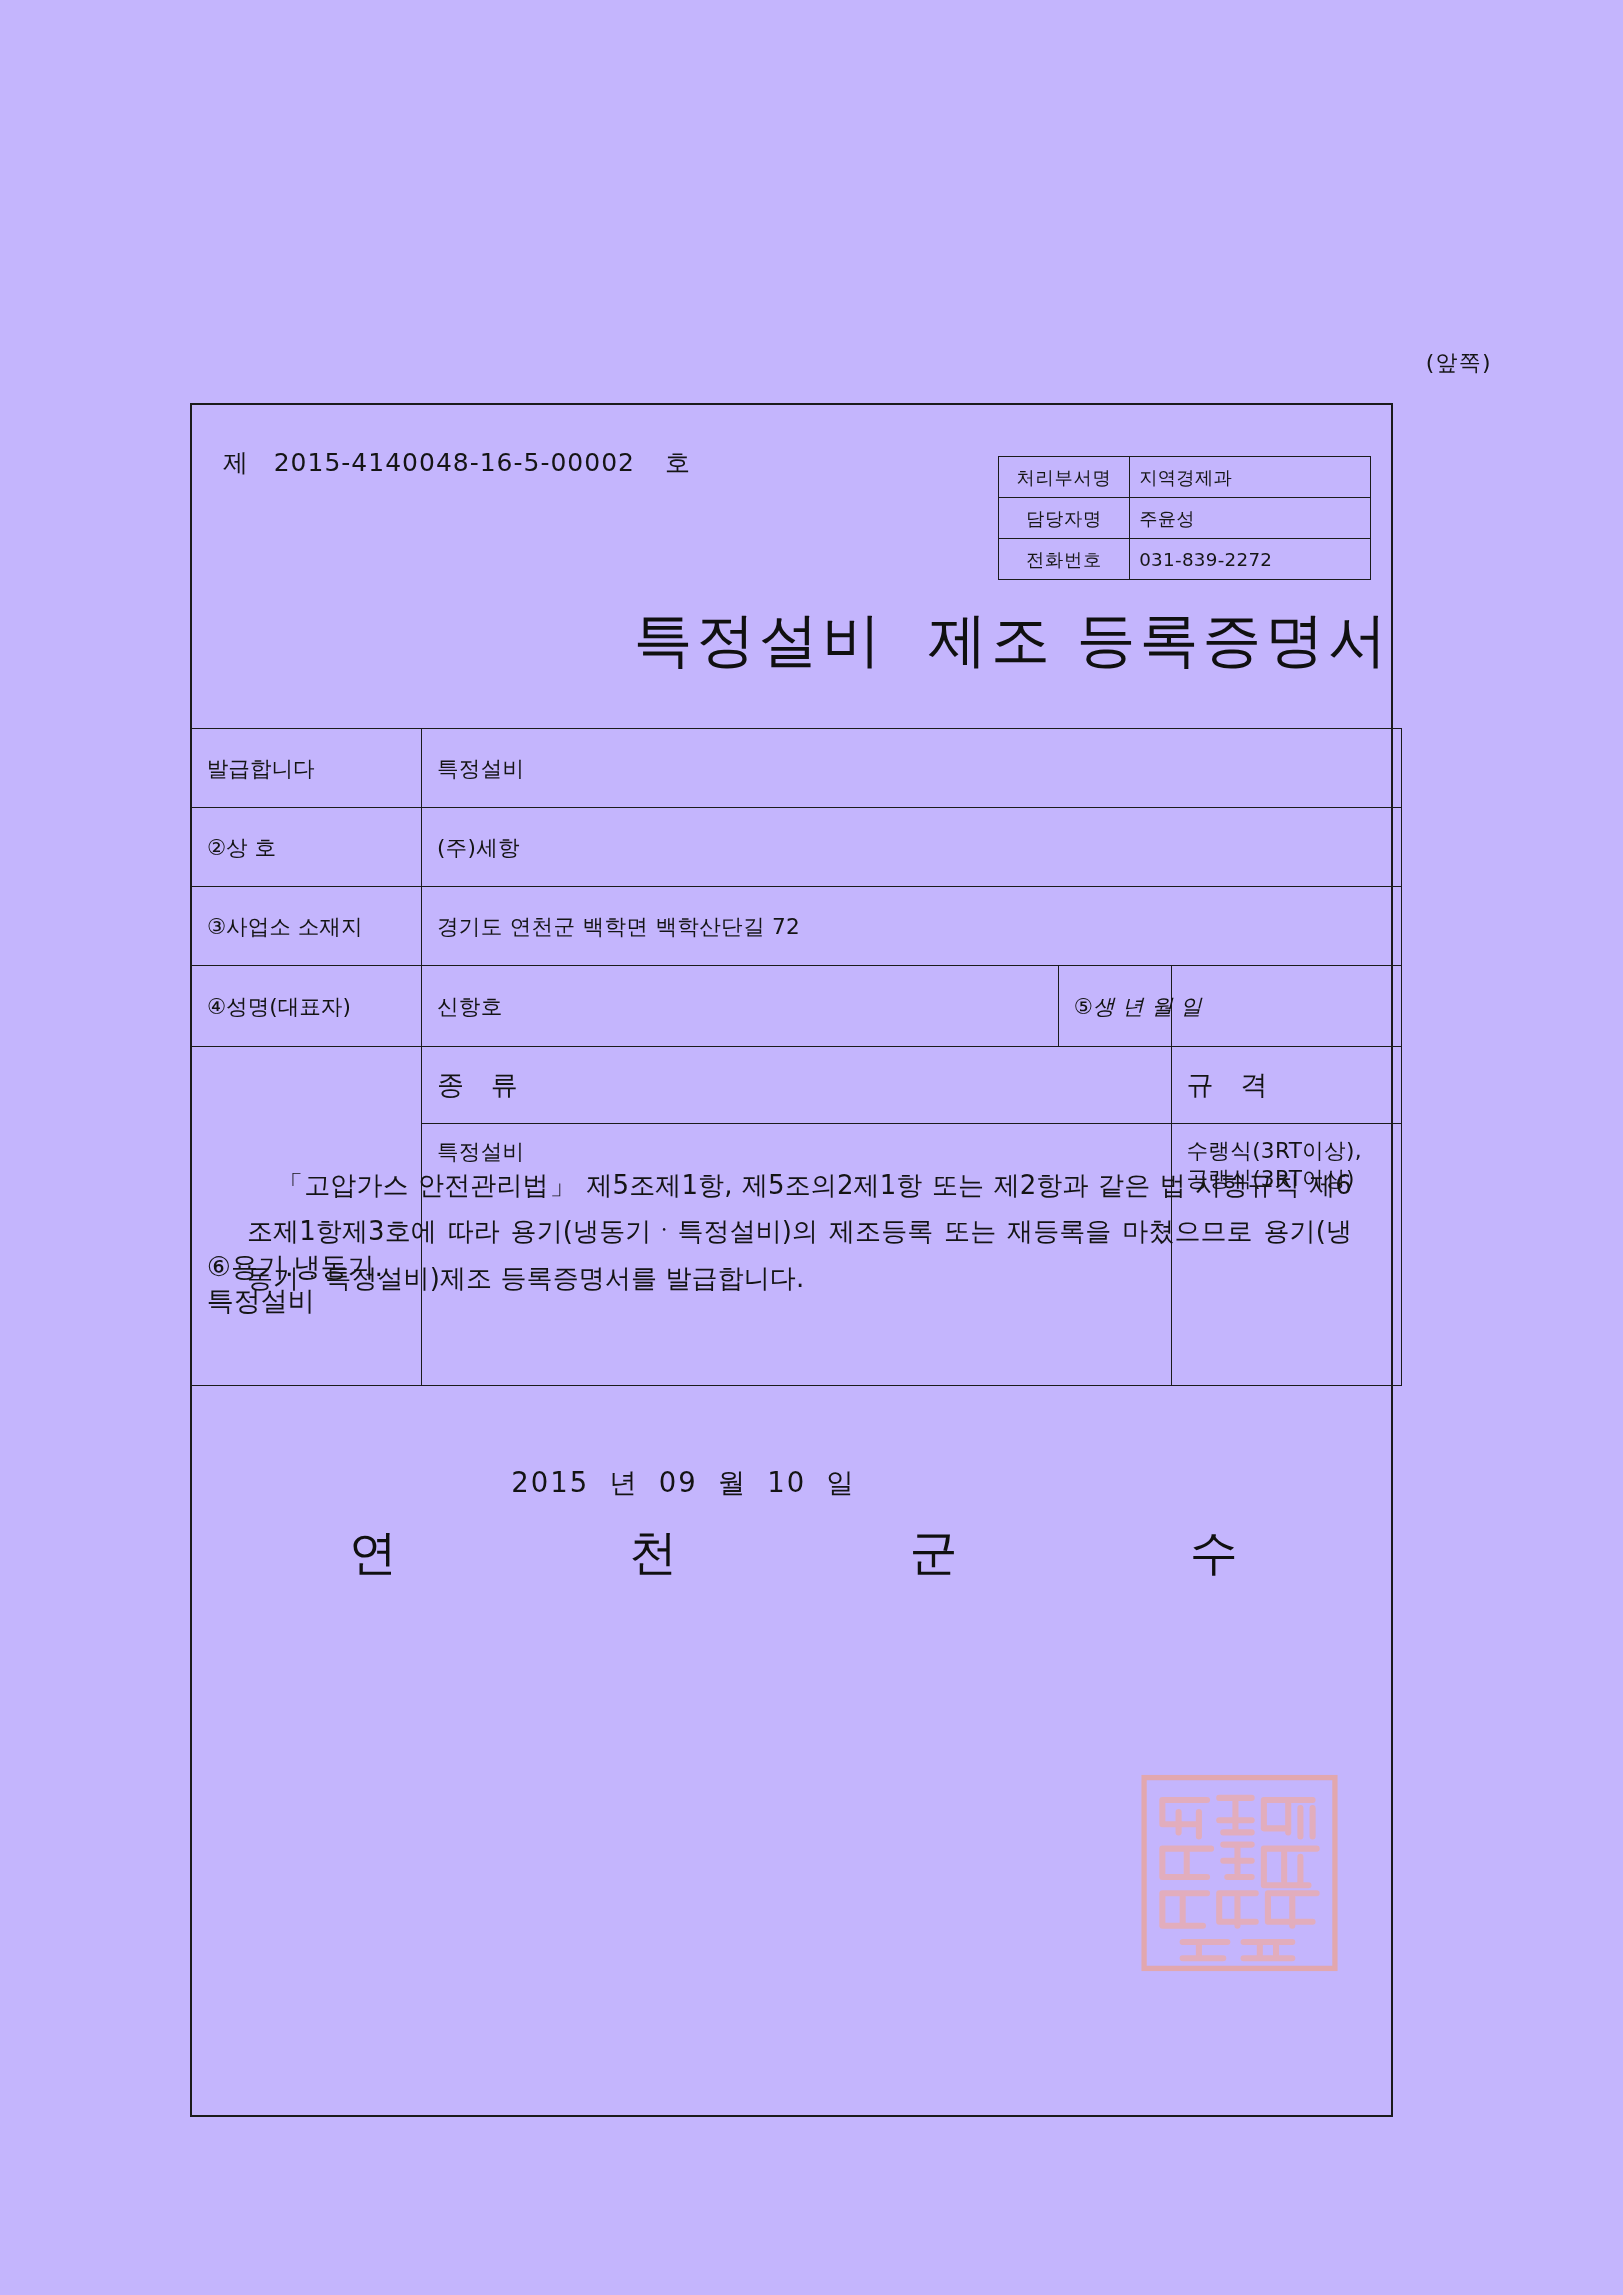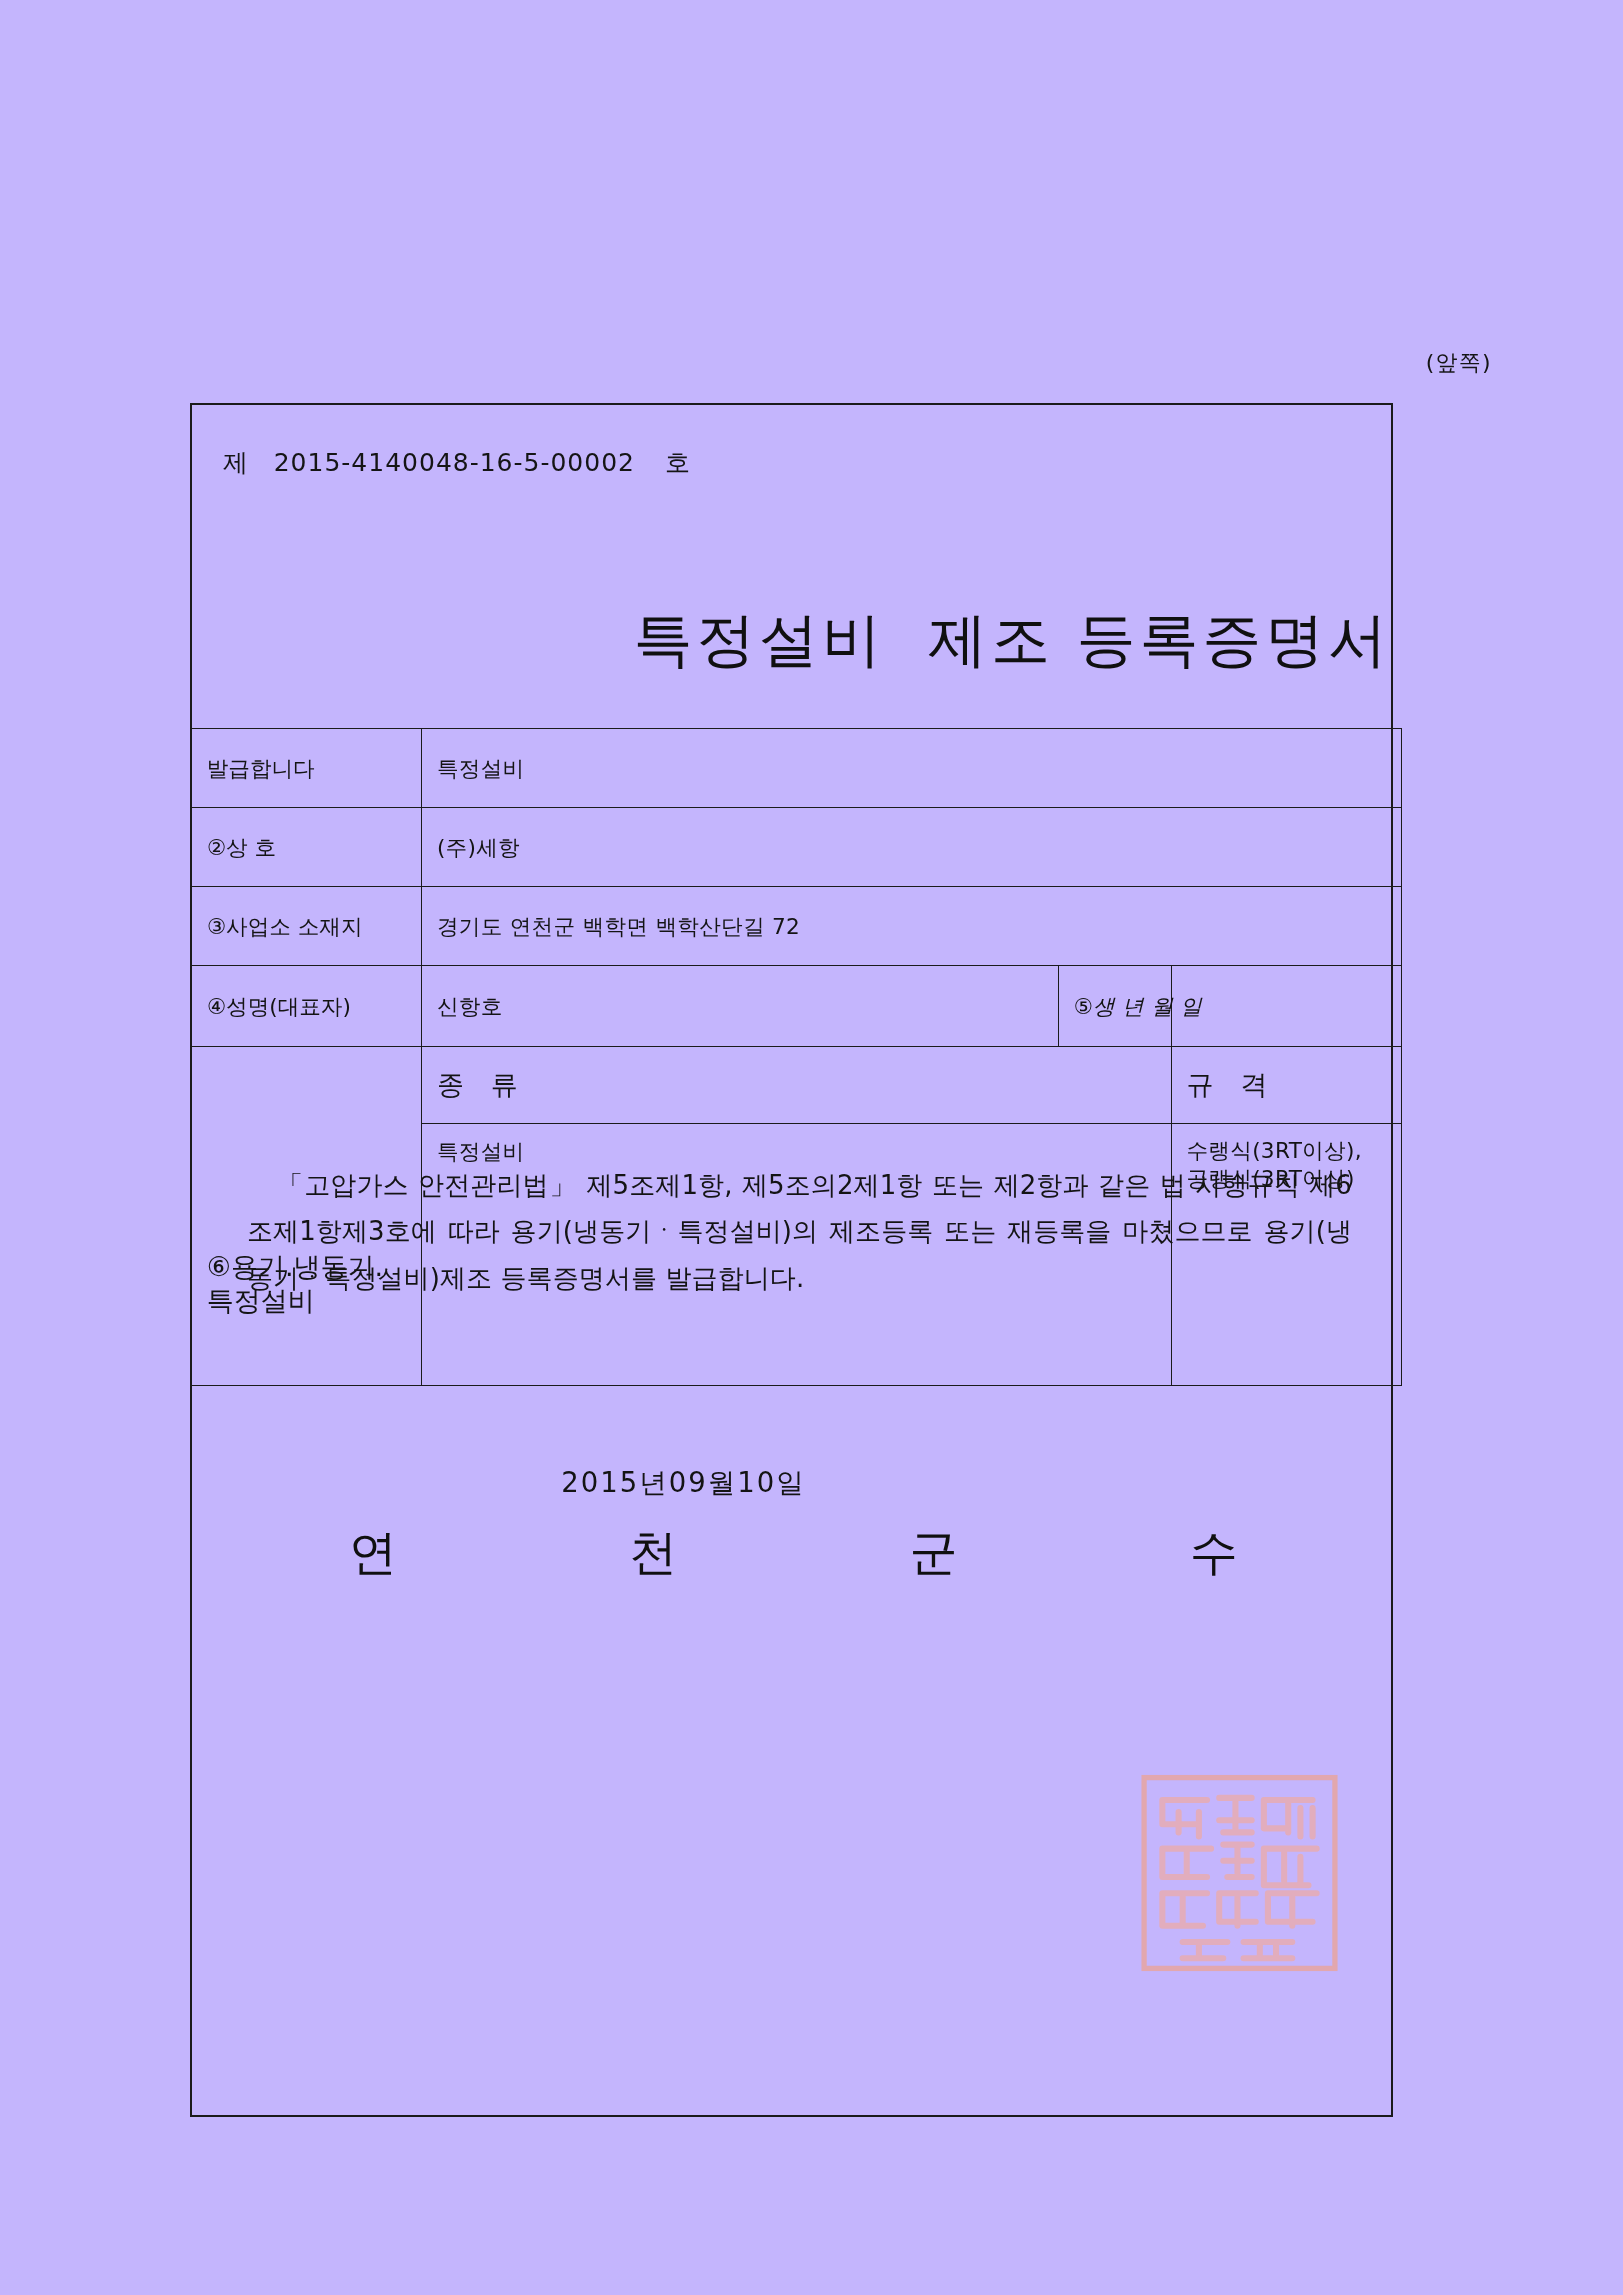--- a/index.html
+++ b/index.html
@@ -163,21 +163,21 @@
     left: 0;
     top: 1060px;
     width: 100%;
     text-align: center;
     font-size: 27.5px;
     letter-spacing: 2px;
     color: #141414;
     padding-right: 216px;
     box-sizing: border-box;
   }
-  .issue-date span { margin: 0 0; }
+  .issue-date span { margin: 0 10px; }
 
   
   .issuer {
     position: absolute;
     left: 157px;
     top: 1116px;
     width: 890px;
     display: flex;
     justify-content: space-between;
     align-items: center;
@@ -210,20 +210,36 @@
   <div class="side-marker">(앞쪽)</div>
 
   <div class="doc-frame">
 
     <div class="header-zone">
 
       <div class="doc-number">
         <span class="label-je">제</span><span class="num">2015-4140048-16-5-00002</span><span class="label-ho">호</span>
       </div>
 
+      <table class="contact-table">
+        <tbody>
+            <tr>
+          <td class="k">처리부서명</td>
+          <td class="v">지역경제과</td>
+        </tr>
+        <tr>
+          <td class="k">담당자명</td>
+          <td class="v">주윤성</td>
+        </tr>
+        <tr>
+          <td class="k">전화번호</td>
+          <td class="v">031-839-2272</td>
+        </tr>
+      </tbody>
+        </table>
 
       <div class="doc-title">
         <span>특정설비</span><span class="t-gap"></span><span>제조 등록증명서</span>
       </div>
     </div>
 
     <table class="info-table">
       <colgroup>
         <col style="width:230px">
         <col style="width:636px">

